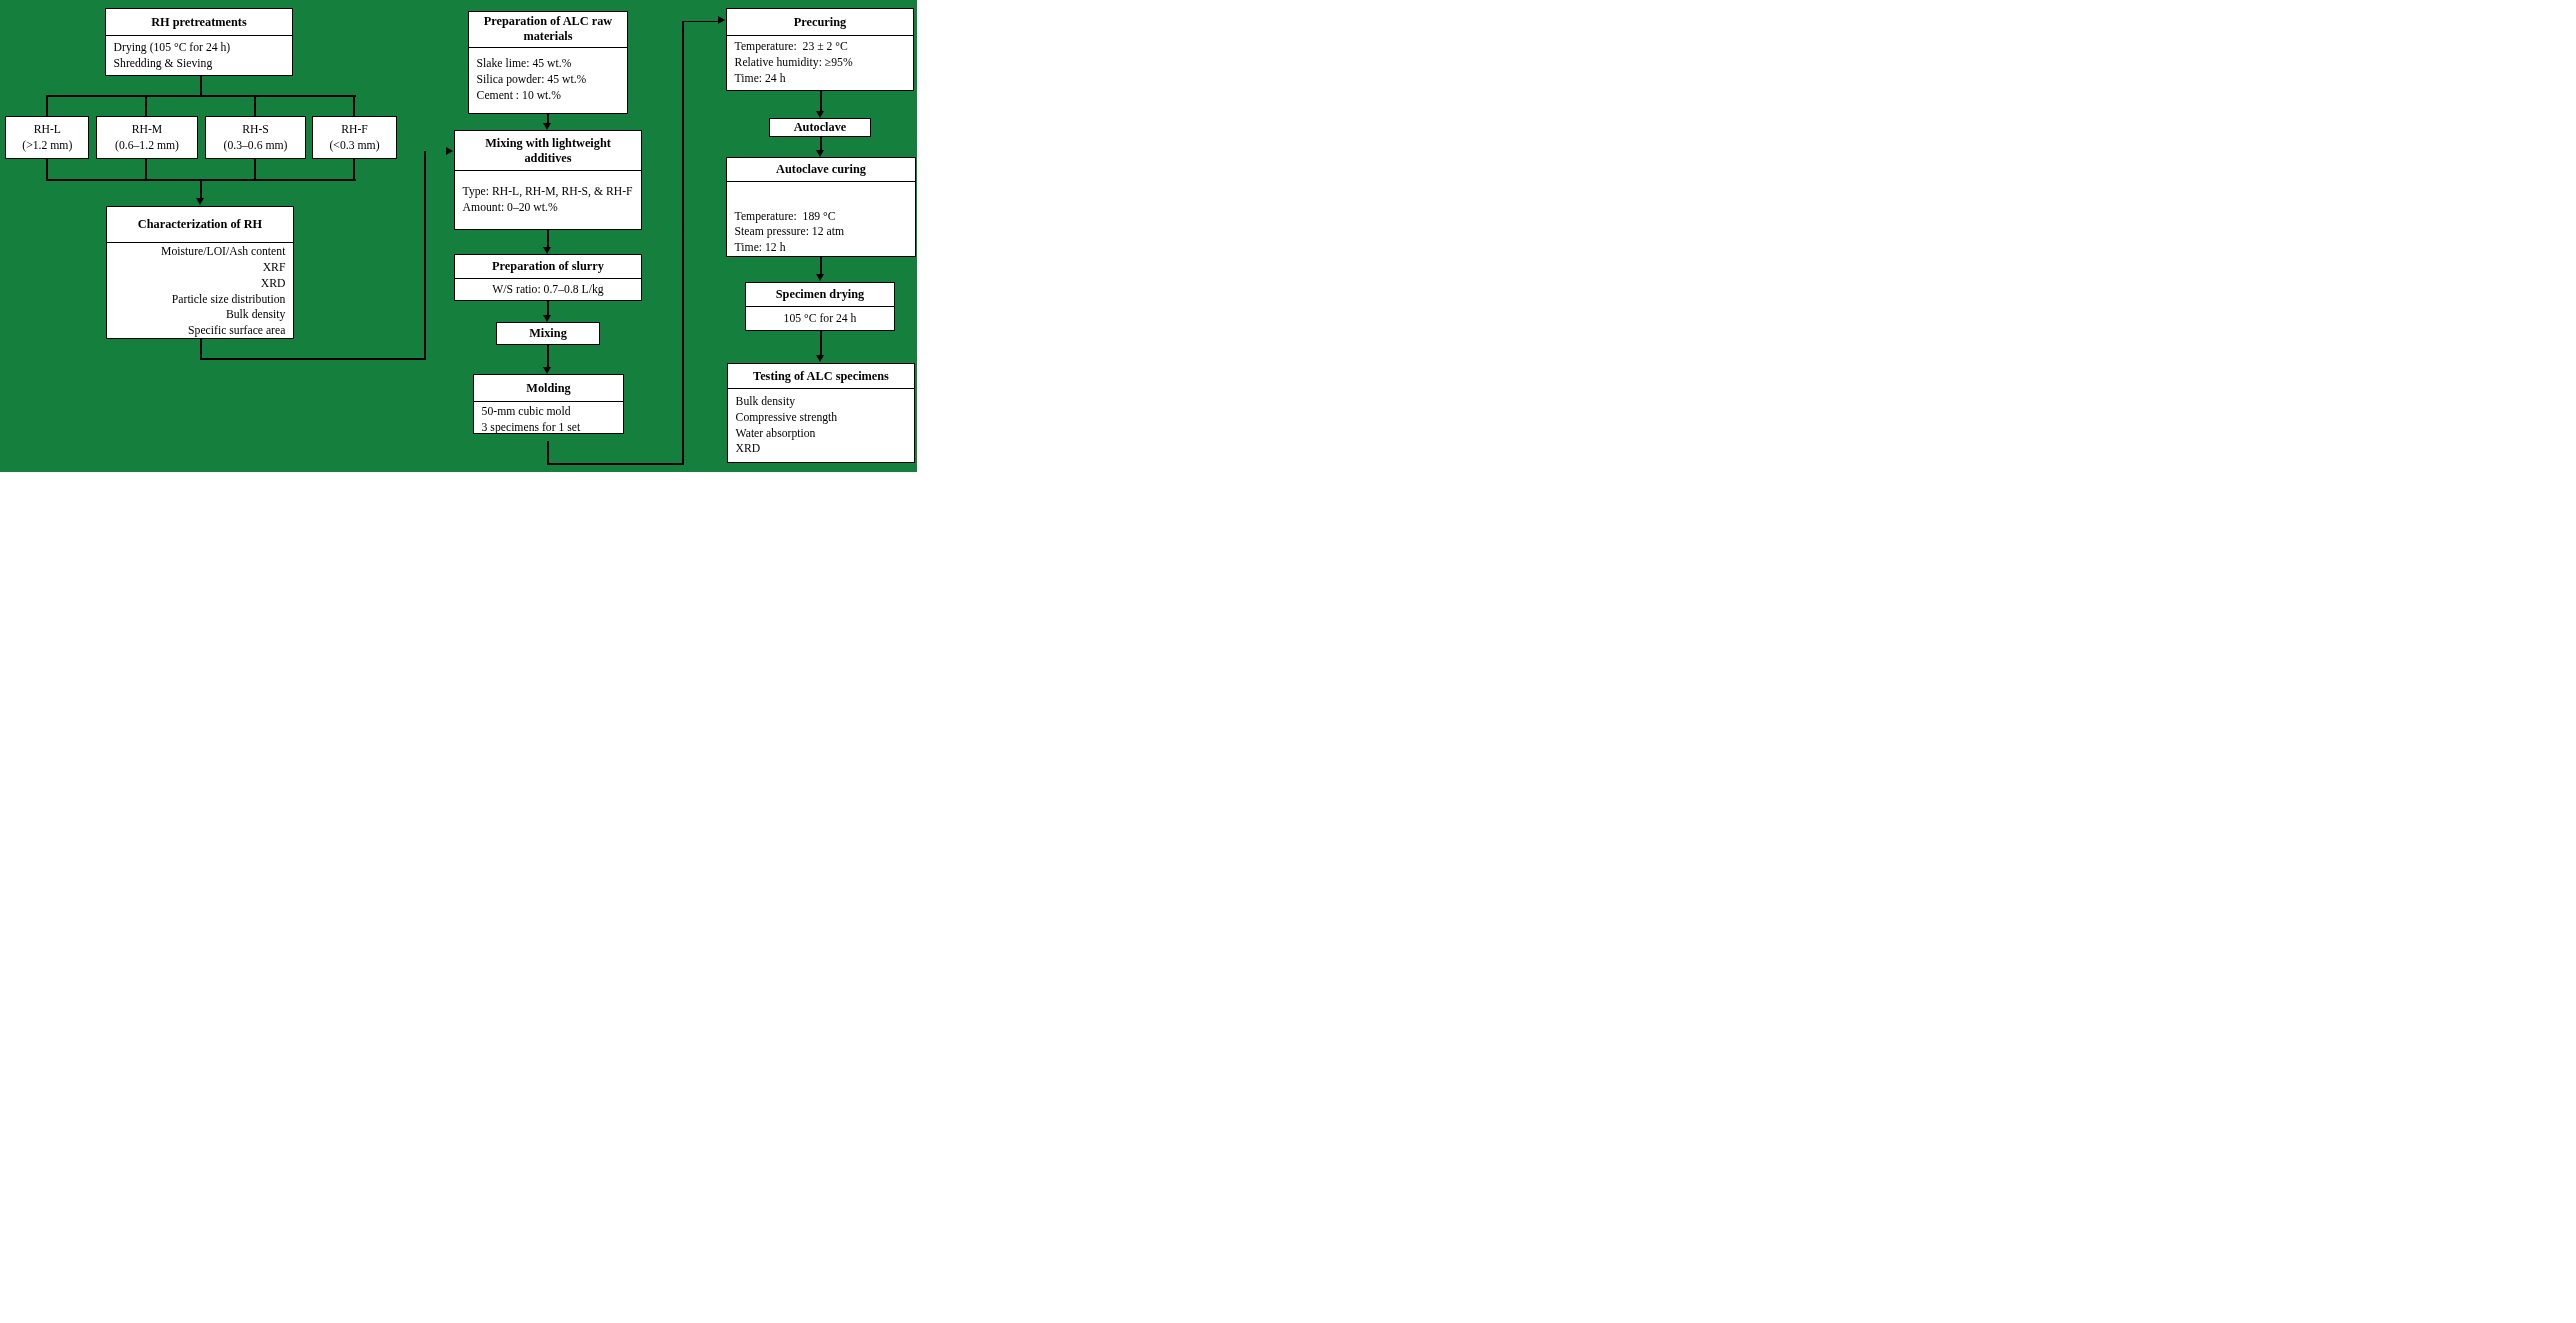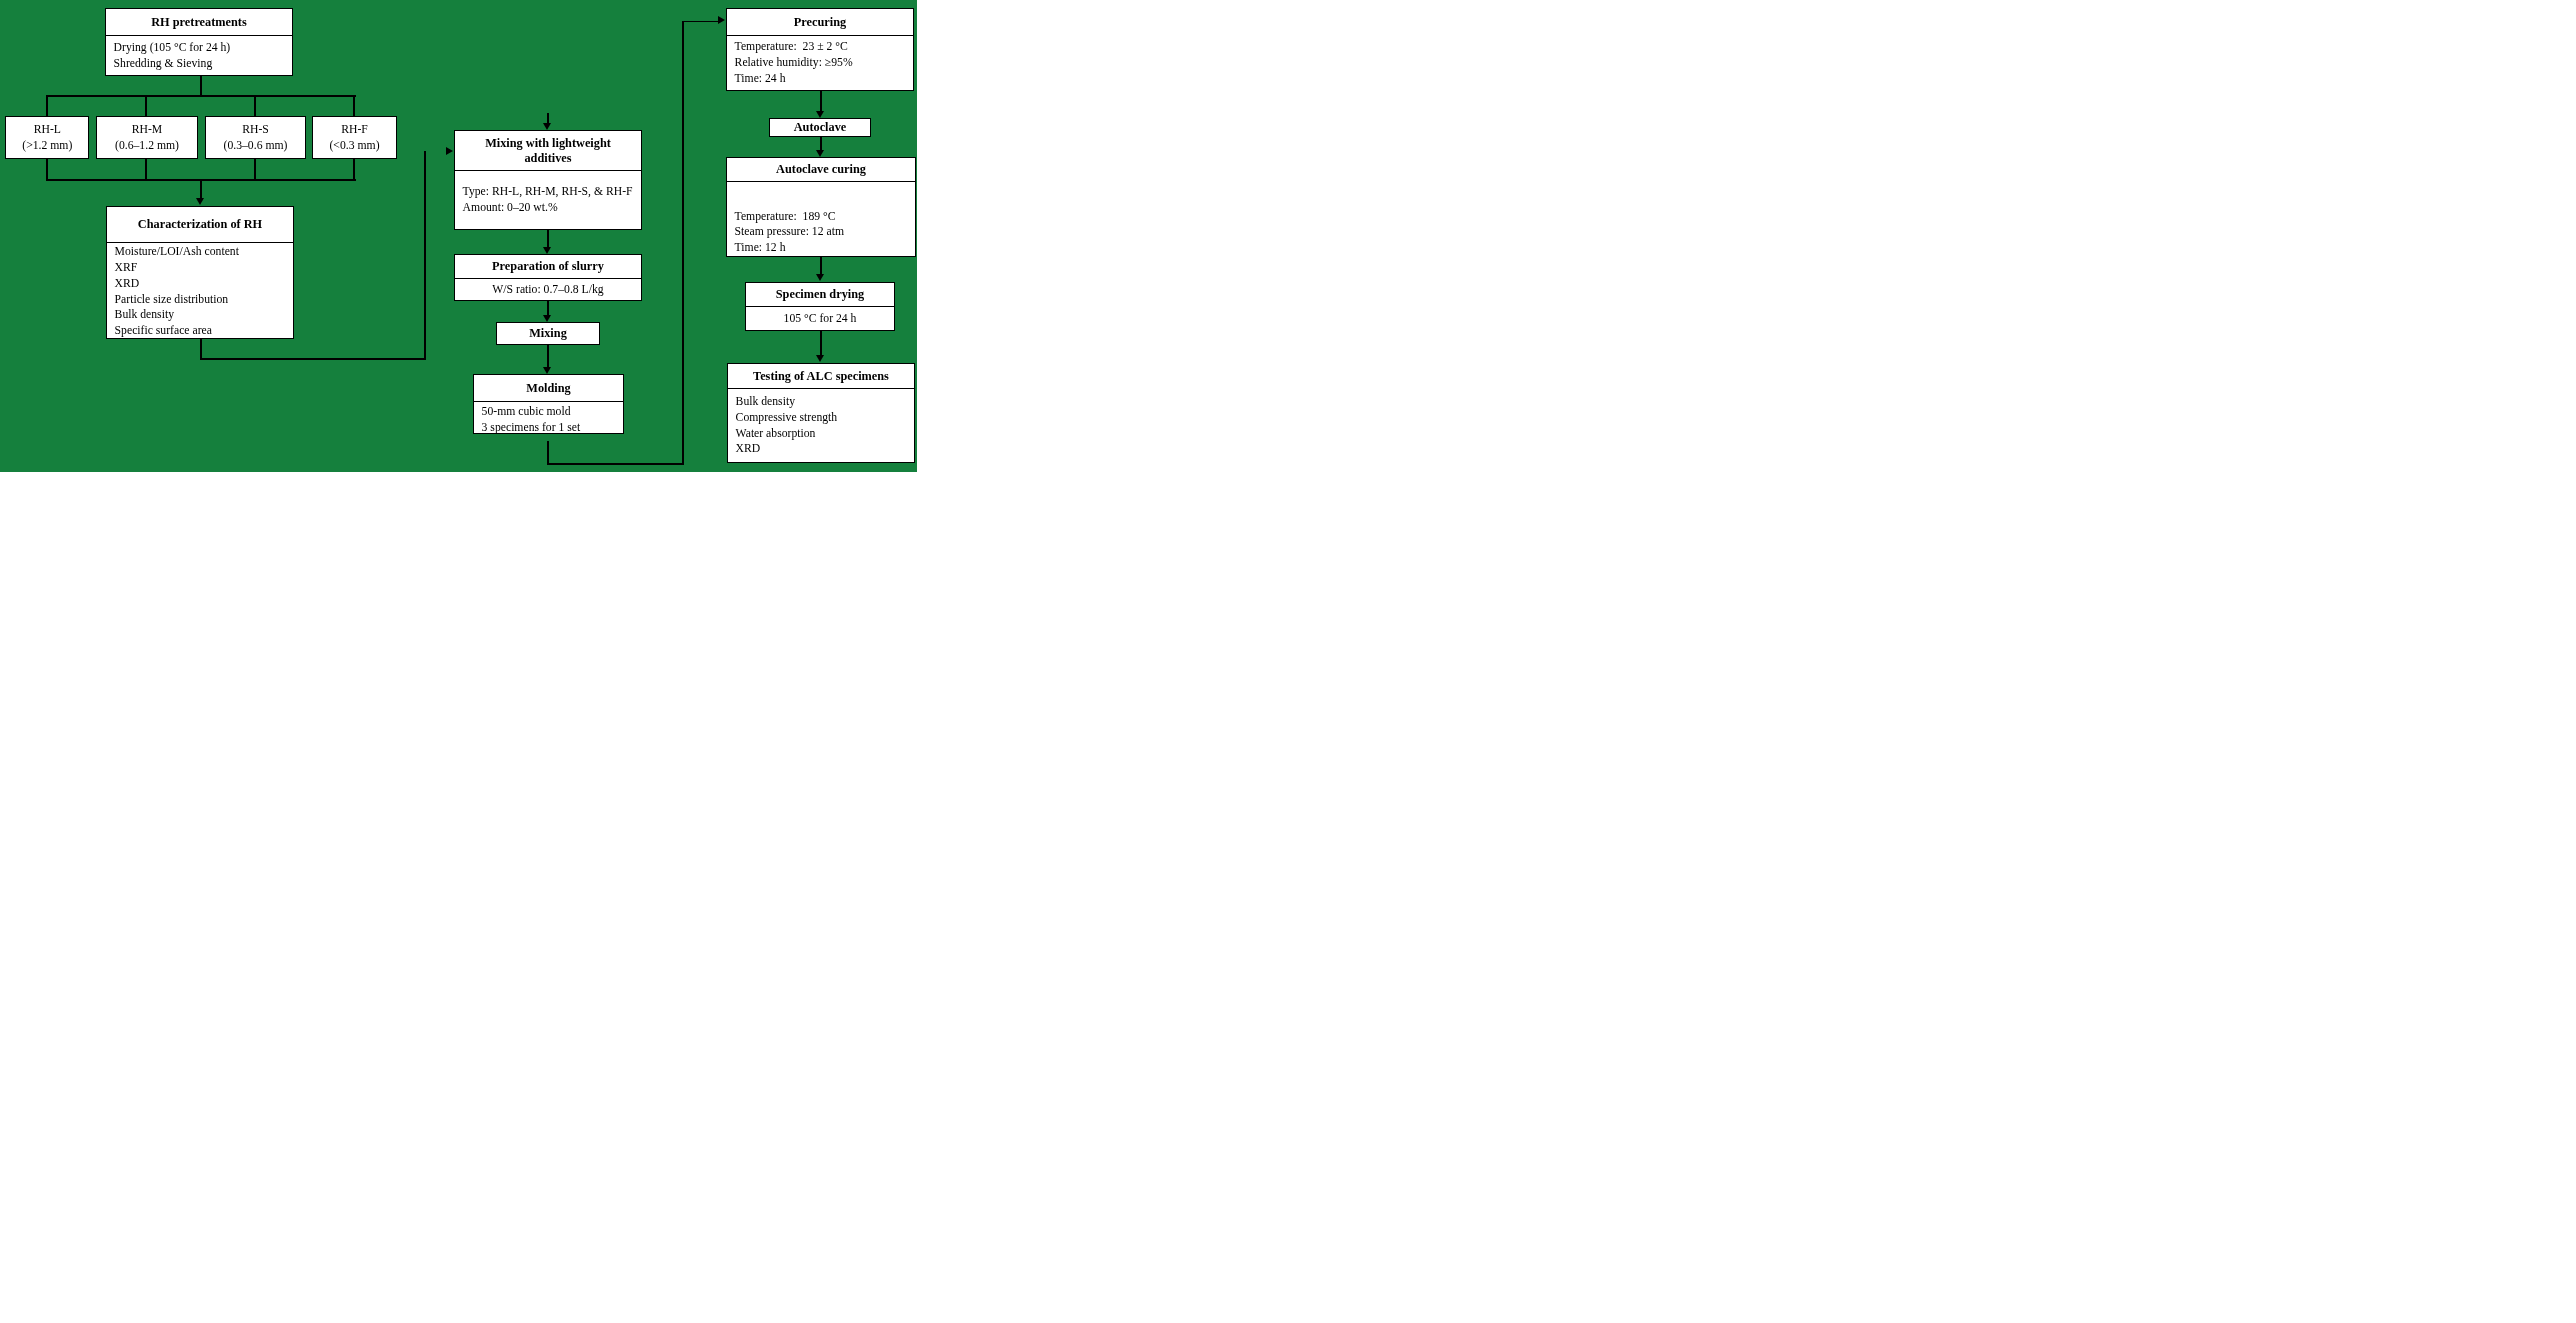--- a/index.html
+++ b/index.html
@@ -101,30 +101,38 @@
     <div>RH-S</div>
     <div>(0.3–0.6 mm)</div>
   </div>
   <div class="box fraction" style="left:312px;top:116px;width:85px;height:43px;">
     <div>RH-F</div>
     <div>(&lt;0.3 mm)</div>
   </div>
 
   <div class="box with-body" style="left:106px;top:206px;width:188px;height:133px;">
     <div class="box-title" style="height:35px;">Characterization of RH</div>
-    <div class="box-body" style="padding-top:1.2px;padding-bottom:1.2px;">
+    <div class="box-body" style="padding-top:1.2px;padding-bottom:1.2px;align-items:flex-end;">
       <div>Moisture/LOI/Ash content</div>
       <div>XRF</div>
       <div>XRD</div>
       <div>Particle size distribution</div>
       <div>Bulk density</div>
       <div>Specific surface area</div>
     </div>
   </div>
 
+  <div class="box with-body" style="left:468px;top:10.5px;width:160px;height:103px;">
+    <div class="box-title" style="height:35px;padding:0 14px;">Preparation of ALC raw materials</div>
+    <div class="box-body">
+      <div>Slake lime: 45 wt.%</div>
+      <div>Silica powder: 45 wt.%</div>
+      <div>Cement : 10 wt.%</div>
+    </div>
+  </div>
 
   <div class="box with-body" style="left:454px;top:130px;width:188px;height:100px;">
     <div class="box-title" style="height:39px;padding:0 23.4px;">Mixing with lightweight additives</div>
     <div class="box-body">
       <div>Type: RH-L, RH-M, RH-S, &amp; RH-F</div>
       <div>Amount: 0–20 wt.%</div>
     </div>
   </div>
 
   <div class="box with-body" style="left:454px;top:254px;width:188px;height:47px;">

